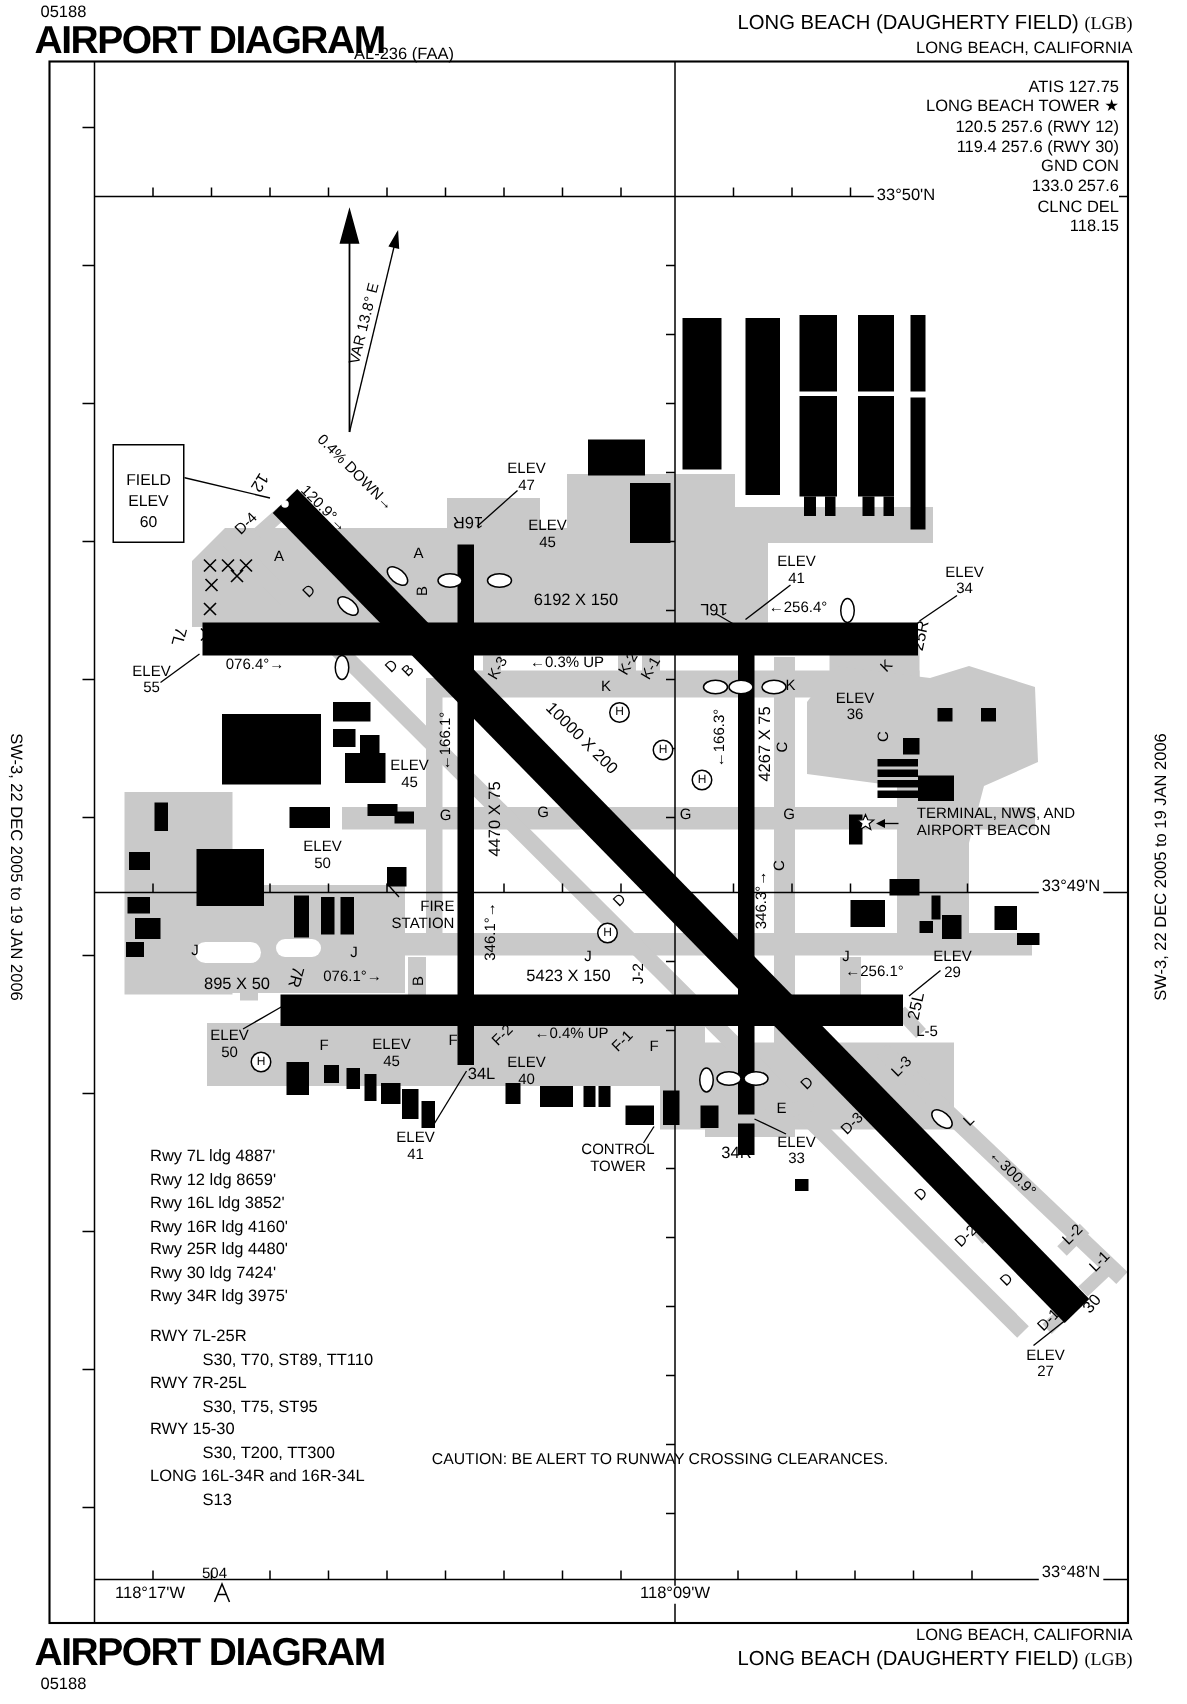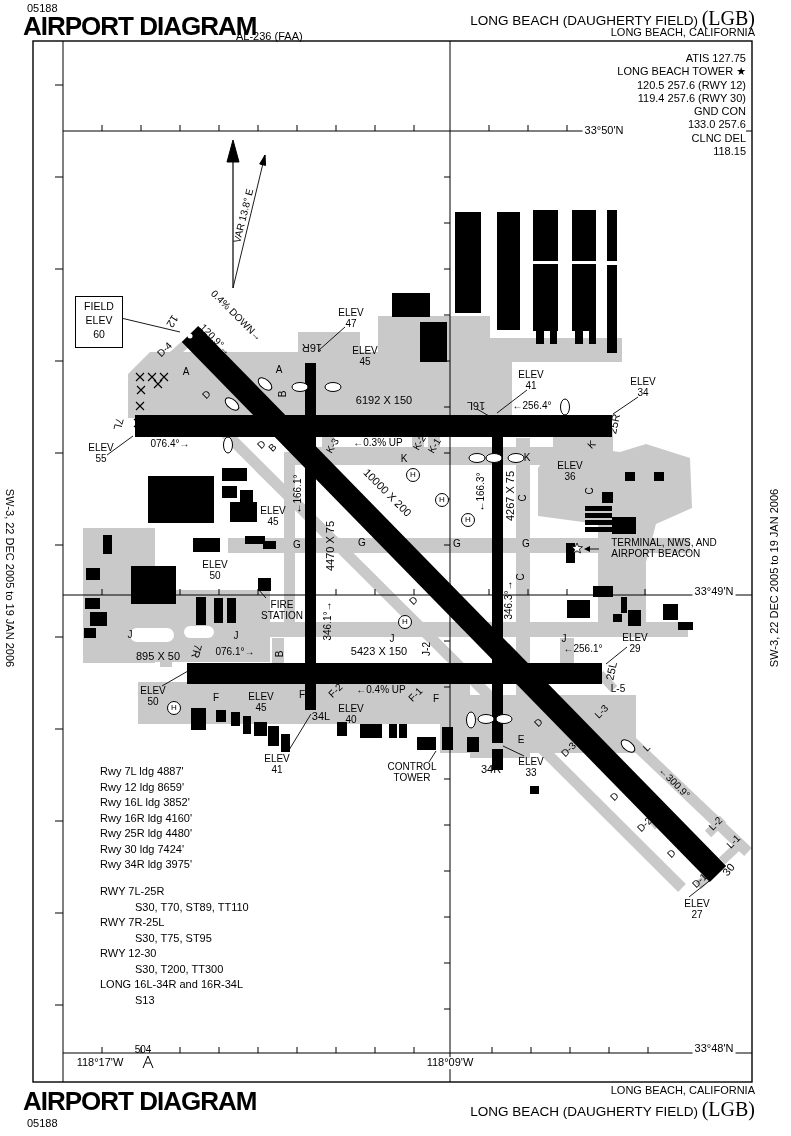--- a/index.html
+++ b/index.html
@@ -11,26 +11,26 @@
   .s11{font-size:11px;}
   .wbg{background:#fff;padding:0 2px;z-index:6;}
   .elev{text-align:center;}
   .elev span{display:block;}
   .hpad{font-size:8px;z-index:7;}
   .hdr-code{position:absolute;left:27px;top:2px;font-size:11px;}
   .hdr-title{position:absolute;left:23px;top:11px;font-size:26px;font-weight:bold;letter-spacing:-1px;}
   .hdr-ref{position:absolute;left:236px;top:30px;font-size:11px;}
   .hdr-right1{position:absolute;right:36px;top:7px;font-size:13.5px;}
   .hdr-right2{position:absolute;right:36px;top:26px;font-size:11px;}
-  .serif{font-family:"Liberation Serif",serif;font-size:20px;}
+  .serif{font-family:"Liberation Serif",serif;font-size:12px;}
   .comm{position:absolute;right:45px;top:52px;text-align:right;font-size:11px;line-height:13.3px;
         background:#fff;padding-left:5px;z-index:6;}
   .varblock{position:absolute;left:260px;top:140px;width:200px;text-align:center;font-size:10.5px;line-height:13px;}
   .febox{position:absolute;left:75px;top:296px;width:46px;height:48px;border:1.3px solid #000;
-         text-align:center;font-size:10.5px;line-height:14px;padding-top:2px;background:#fff;z-index:5;}
+         text-align:center;font-size:10.5px;line-height:14px;padding-top:16px;background:#fff;z-index:5;}
   .febox span{display:block;}
   .ldg{position:absolute;left:100px;top:764px;font-size:11px;line-height:15.5px;}
   .str{position:absolute;left:100px;top:884px;font-size:11px;line-height:15.5px;}
   .ind{padding-left:35px;}
   .caution{position:absolute;left:235px;top:966px;width:410px;text-align:center;font-size:10.5px;line-height:14px;z-index:6;}
   .caution .ul{text-decoration:underline;}
   .edge{position:absolute;white-space:nowrap;font-size:11px;z-index:6;}
   .ftr-title{position:absolute;left:23px;top:1086px;font-size:26px;font-weight:bold;letter-spacing:-1px;}
   .ftr-code{position:absolute;left:27px;top:1117px;font-size:11px;}
   .ftr-right1{position:absolute;right:36px;top:1084px;font-size:11px;}
@@ -401,21 +401,21 @@
   <div class="lbl" style="left:647px;top:748px;--r:-45deg">L</div>
   <div class="lbl" style="left:618px;top:689px">L-5</div>
   <div class="lbl" style="left:602px;top:712px;--r:-45deg">L-3</div>
   <div class="lbl" style="left:716px;top:824px;--r:-45deg">L-2</div>
   <div class="lbl" style="left:734px;top:842px;--r:-45deg">L-1</div>
 
   <div class="lbl" style="left:664px;top:549px;">
     <span style="display:block">TERMINAL, NWS, AND</span>
     <span style="display:block">AIRPORT BEACON</span>
   </div>
-  <div class="lbl" style="left:282px;top:611px;text-align:center">
+  <div class="lbl" style="left:282px;top:611px;text-align:right">
     <span style="display:block">FIRE</span>
     <span style="display:block">STATION</span>
   </div>
   <div class="lbl" style="left:412px;top:773px;text-align:center">
     <span style="display:block">CONTROL</span>
     <span style="display:block">TOWER</span>
   </div>
   <div class="lbl hpad" style="left:413px;top:475px">H</div>
   <div class="lbl hpad" style="left:442px;top:500px">H</div>
   <div class="lbl hpad" style="left:468px;top:520px">H</div>
@@ -429,27 +429,28 @@
     <div>Rwy 16R ldg 4160'</div>
     <div>Rwy 25R ldg 4480'</div>
     <div>Rwy 30 ldg 7424'</div>
     <div>Rwy 34R ldg 3975'</div>
   </div>
   <div class="str">
     <div>RWY 7L-25R</div>
     <div class="ind">S30, T70, ST89, TT110</div>
     <div>RWY 7R-25L</div>
     <div class="ind">S30, T75, ST95</div>
-    <div>RWY 12-30</div>
+    <div>RWY 15-30</div>
     <div class="ind">S30, T200, TT300</div>
     <div>LONG 16L-34R and 16R-34L</div>
     <div class="ind">S13</div>
   </div>
 
   <div class="caution">
+    <div>CAUTION: BE ALERT TO RUNWAY CROSSING CLEARANCES.</div>
   </div>
 
   <div class="edge" style="left:10px;top:578px;transform:translate(-50%,-50%) rotate(90deg)">SW-3, 22 DEC 2005 to 19 JAN 2006</div>
   <div class="edge" style="left:774px;top:578px;transform:translate(-50%,-50%) rotate(-90deg)">SW-3, 22 DEC 2005 to 19 JAN 2006</div>
 
   <div class="ftr-title">AIRPORT DIAGRAM</div>
   <div class="ftr-code">05188</div>
   <div class="ftr-right1">LONG BEACH, CALIFORNIA</div>
   <div class="ftr-right2"><span>LONG BEACH (DAUGHERTY FIELD)</span> <span class="serif">(LGB)</span></div>
 

